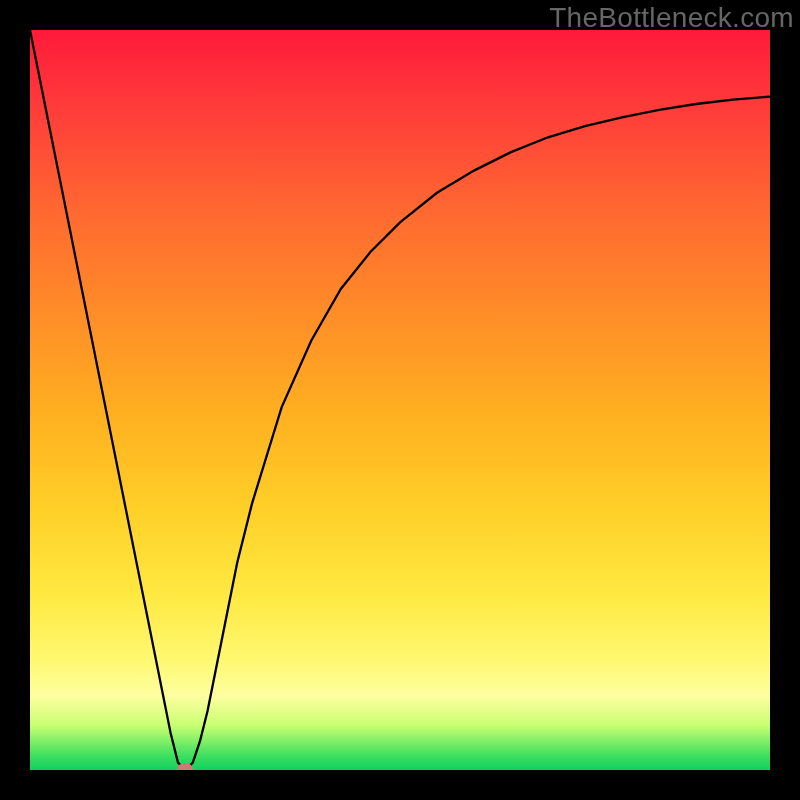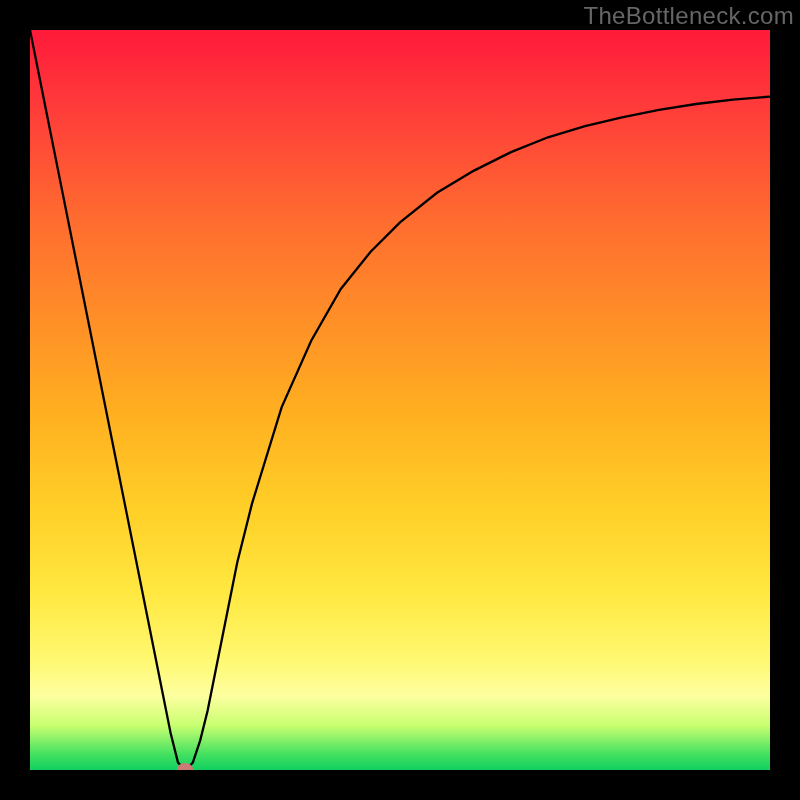--- a/index.html
+++ b/index.html
@@ -29,21 +29,21 @@
         #fff870 85%,
         #fdffa0 90%,
         #c8ff70 94%,
         #40e060 98%,
         #10d060 100%
       );
     }
     .watermark {
       position: absolute;
       top: 2px; right: 6px;
-      color: #666; font-size: 24px; letter-spacing:0.3px;
+      color: #666; font-size: 28px; letter-spacing:0.3px;
       font-weight: 400;
     }
     svg.curve {
       position: absolute; inset: 0;
       width: 100%; height: 100%;
       overflow: visible;
     }
     .marker {
       position: absolute;
       width: 16px; height: 12px;

